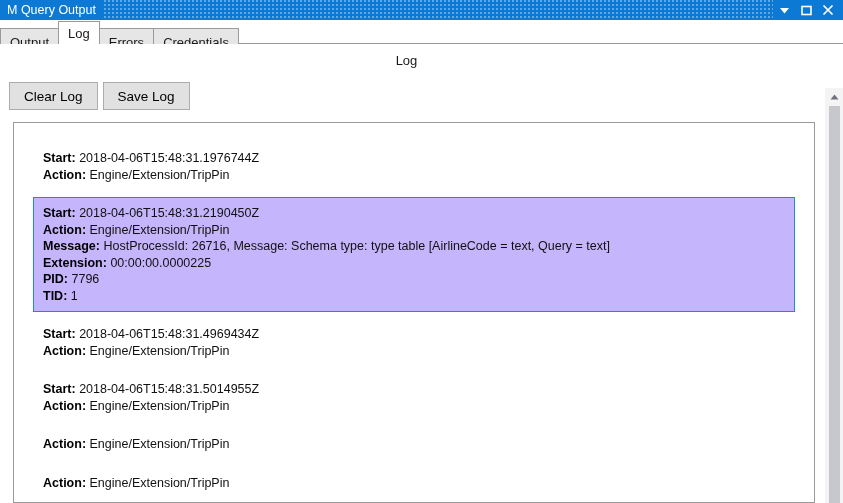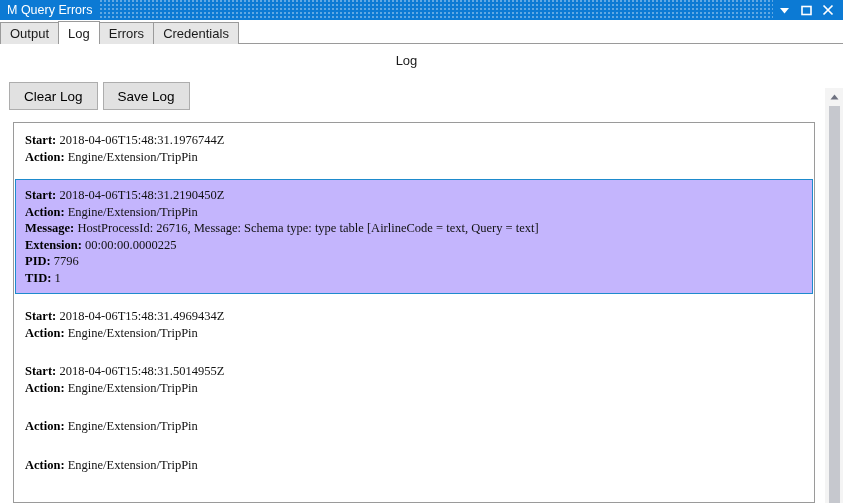--- a/index.html
+++ b/index.html
@@ -68,34 +68,34 @@
     height: 24px;
     flex: 0 0 24px;
     background: #ffffff;
     display: flex;
     align-items: flex-end;
     position: relative;
     border-bottom: 1px solid #9a9a9a;
     box-sizing: border-box;
   }
   .tab {
-    height: 22px;
+    height: 28px;
     box-sizing: border-box;
     padding: 0 9px;
     font-size: 13px;
     color: #1a1a1a;
     display: flex;
     align-items: center;
     background: #e6e6e6;
     border: 1px solid #9a9a9a;
     border-bottom: none;
     margin-right: -1px;
     line-height: 1;
     position: relative;
-    top: 1px;
+    top: 13px;
   }
   .tab.active {
     background: #ffffff;
     height: 23px;
     z-index: 3;
     top: 1px;
   }
 
   
   .content {
@@ -138,23 +138,22 @@
 
   
   .log-outer {
     margin: 12px 0 0 13px;
     width: 802px;
     flex: 1 1 auto;
     border: 1px solid #9a9a9a;
     background: #ffffff;
     box-sizing: border-box;
     overflow: hidden;
-    padding: 1px;
-    position: relative;
-    font-family: Liberation Serif, serif;
+    padding: 19px;
+    position: relative;
   }
   .log-list {
     padding: 0;
     margin: 0;
     list-style: none;
   }
   .log-entry {
     padding: 7px 8px 7px 9px;
     font-size: 12.5px;
     line-height: 16.5px;
@@ -216,21 +215,21 @@
     height: 400px;
     margin-top: 0px;
   }
 </style>
 </head>
 <body>
 
 <div class="window">
 
   <div class="titlebar">
-    <div class="titlebar-title">M Query Errors</div>
+    <div class="titlebar-title">M Query Output</div>
     <div class="titlebar-spacer"></div>
     <div class="win-controls">
       <div class="win-btn">
         <svg width="11" height="11" viewBox="0 0 11 11">
             <polygon points="1,3 10,3 5.5,8.5" fill="#ffffff"></polygon>
           </svg>
       </div>
       <div class="win-btn">
         <svg width="11" height="11" viewBox="0 0 11 11">
             <rect x="1" y="1.5" width="9" height="8" fill="none" stroke="#ffffff" stroke-width="1.6"></rect>

